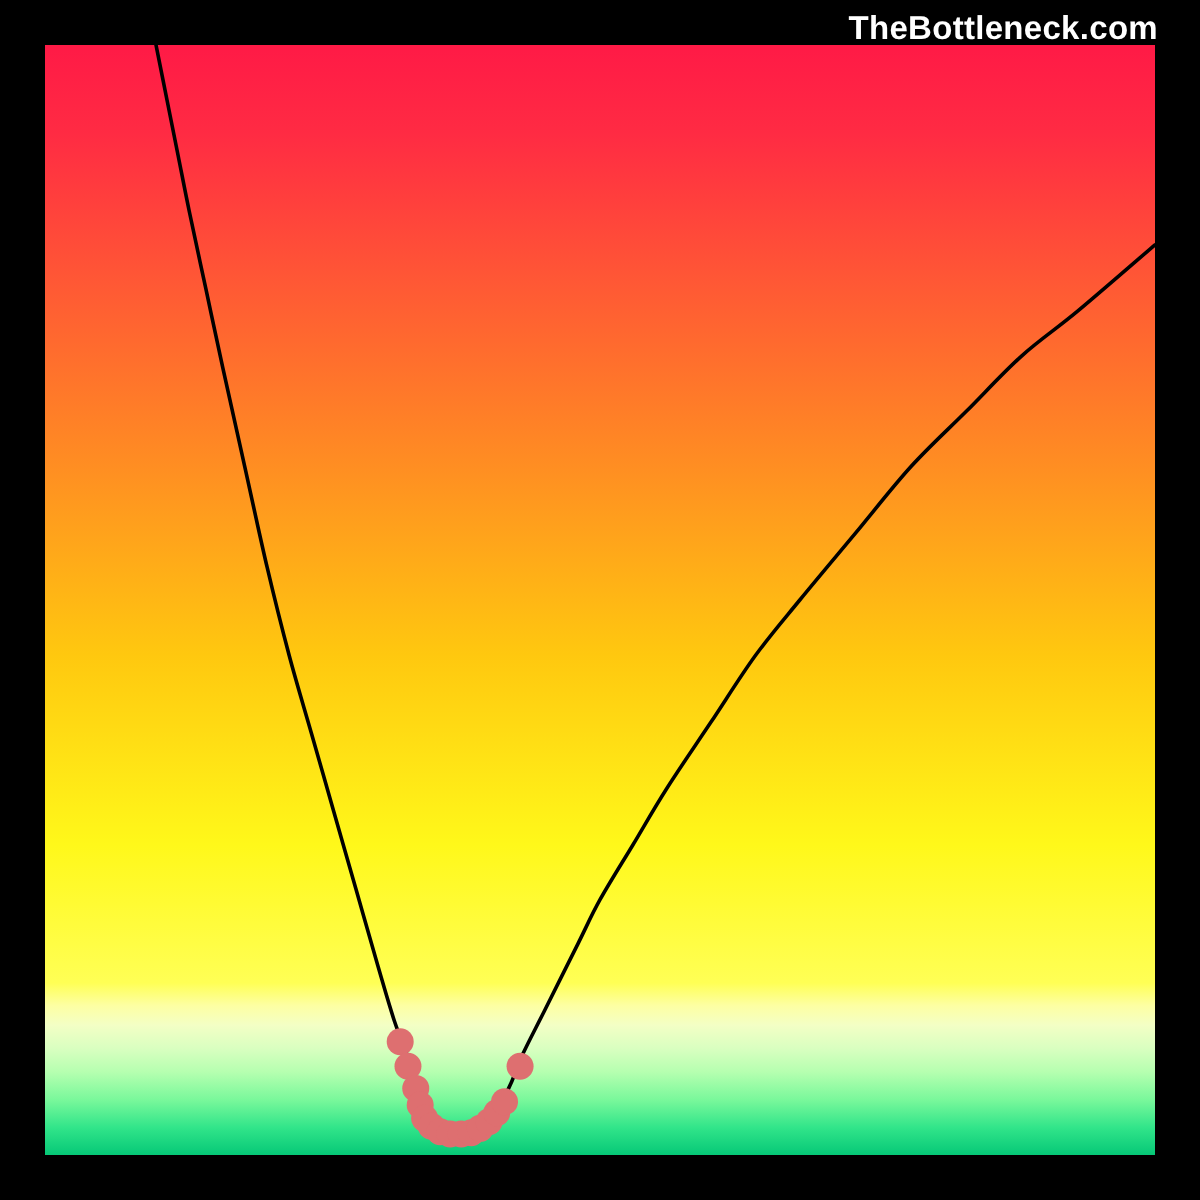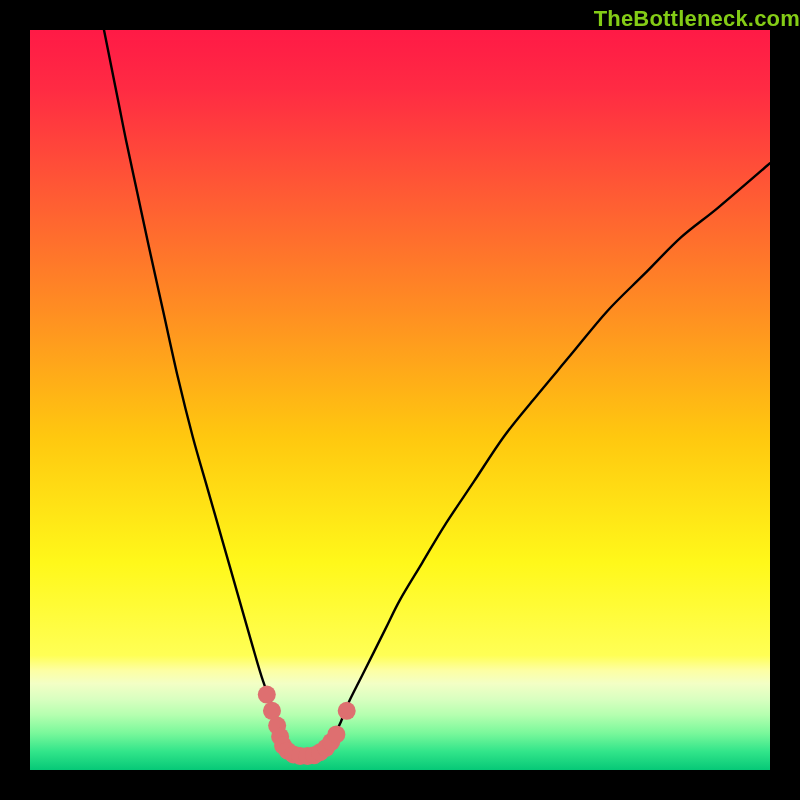--- a/index.html
+++ b/index.html
@@ -20,25 +20,25 @@
     position: absolute;
     left: 30px;
     top: 30px;
     width: 740px;
     height: 740px;
     overflow: hidden;
   }
   .watermark {
     position: absolute;
     top: 6px;
-    right: 0;
+    right: 28px;
     font-family: Arial, Helvetica, sans-serif;
     font-size: 22px;
     font-weight: 600;
-    color: #84cc16;
+    color: #ffffff;
     letter-spacing: 0.2px;
   }
 </style>
 </head>
 <body>
 
 <div class="frame">
   <div class="plot-area">
     <svg id="chart-svg" width="740" height="740" viewBox="0 0 740 740">
       <defs>

